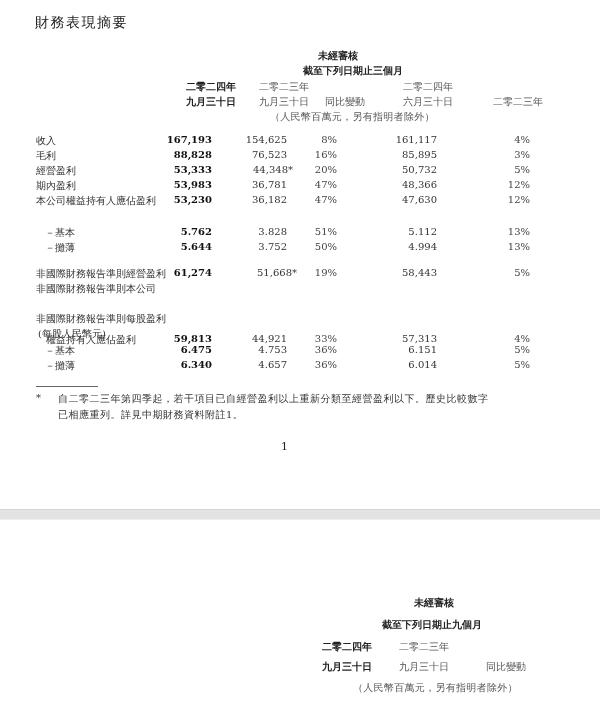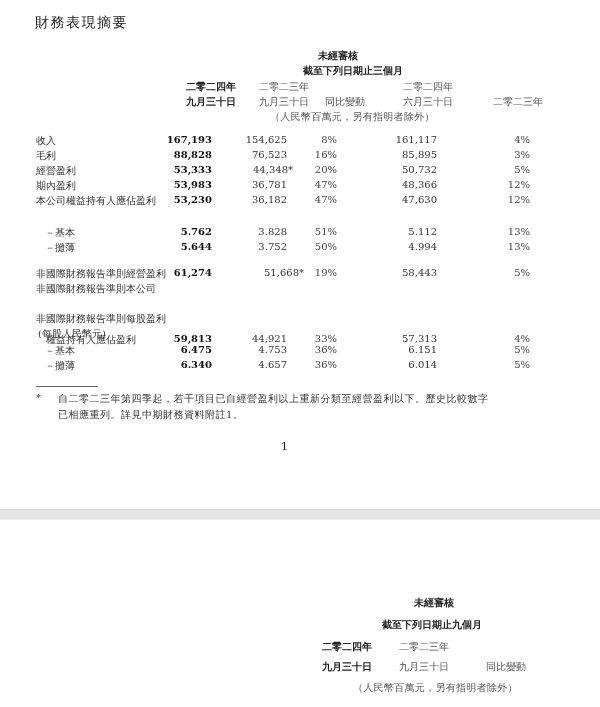--- a/index.html
+++ b/index.html
@@ -118,21 +118,21 @@
     <span class="num c1">5.644</span>
     <span class="num c2">3.752</span>
     <span class="num c3">50%</span>
     <span class="num c4">4.994</span>
     <span class="num c5">13%</span>
   </div>
 
   <div class="row" style="top:267px;">
     <span class="label">非國際財務報告準則經營盈利</span>
     <span class="num c1">61,274</span>
-    <span class="num c2" style="right:296px;">51,668*</span>
+    <span class="num c2" style="right:303px;">51,668*</span>
     <span class="num c3">19%</span>
     <span class="num c4">58,443</span>
     <span class="num c5">5%</span>
   </div>
   <div class="row" style="top:282px;">
     <span class="label">非國際財務報告準則本公司</span>
   </div>
   <div class="row" style="top:297px;margin-top:36px;">
     <span class="label indent1" style="left:46px;">權益持有人應佔盈利</span>
     <span class="num c1">59,813</span>

